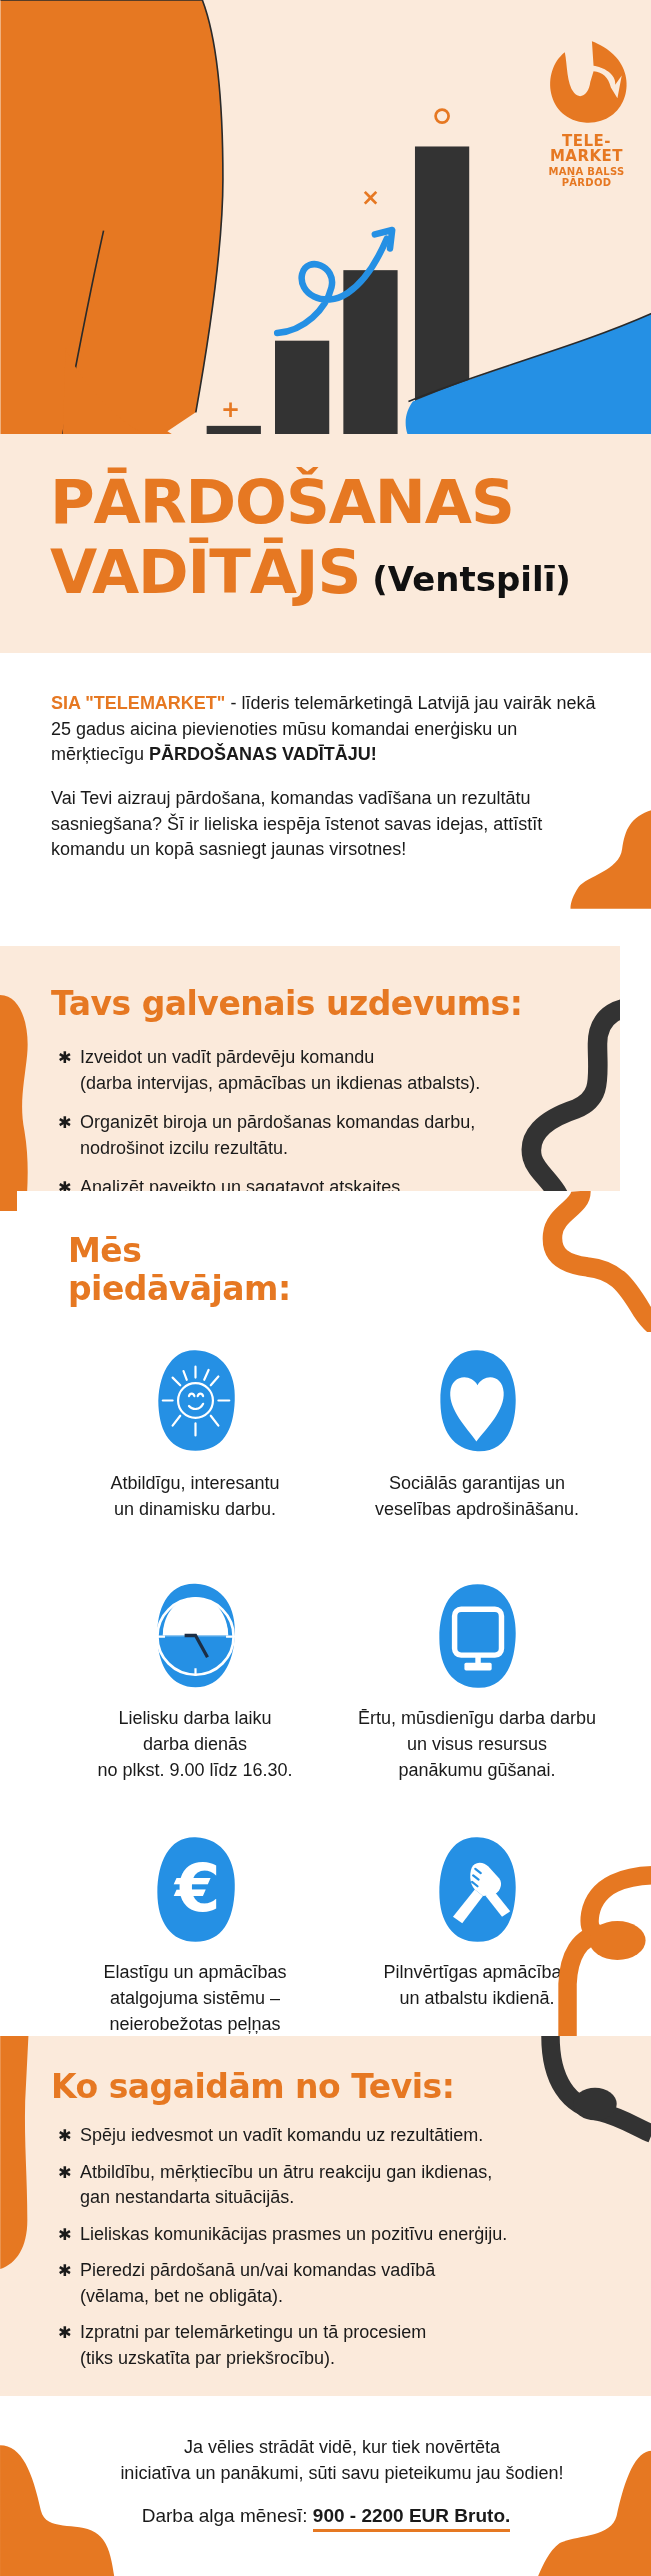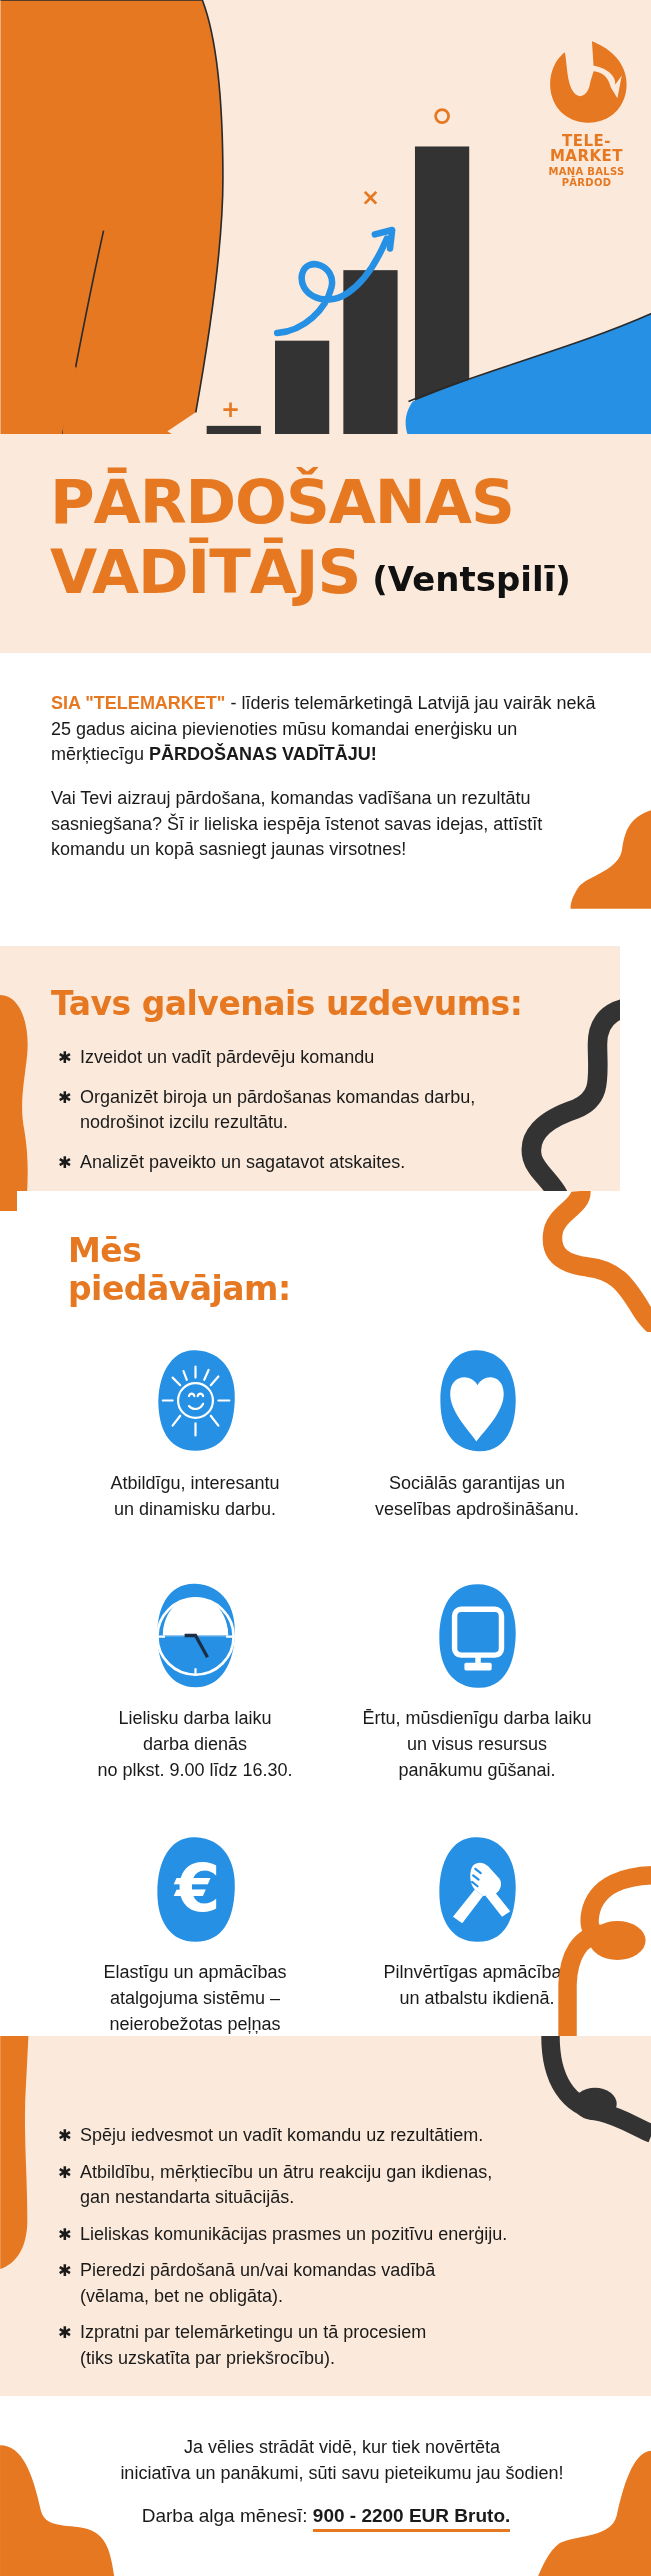--- a/index.html
+++ b/index.html
@@ -132,21 +132,21 @@
       <path d="M230 18 C190 30 180 55 175 90 C170 130 110 140 95 160 C85 175 80 188 80 200 L230 200 Z" fill="#e67822"></path>
     </svg>
   </section>
 
   <section class="tasks">
     <svg class="left-blob-tasks" viewBox="0 0 70 398" xmlns="http://www.w3.org/2000/svg">
       <path d="M0 0 C40 0 55 60 50 110 C45 160 35 200 45 250 C55 310 50 360 48 398 L0 398 Z" fill="#e67822"></path>
     </svg>
     <h2 class="section-heading">Tavs galvenais uzdevums:</h2>
     <ul class="bullets">
-      <li><span class="star">✱</span><span>Izveidot un vadīt pārdevēju komandu</span><br></li>
+      <li><span class="star">✱</span><span>Izveidot un vadīt pārdevēju komandu</span><br><span>(darba intervijas, apmācības un ikdienas atbalsts).</span></li>
       <li><span class="star">✱</span><span>Organizēt biroja un pārdošanas komandas darbu,</span><br><span>nodrošinot izcilu rezultātu.</span></li>
       <li><span class="star">✱</span><span>Analizēt paveikto un sagatavot atskaites.</span></li>
     </ul>
     <svg class="right-wave-tasks" viewBox="0 0 270 398" xmlns="http://www.w3.org/2000/svg">
       <path d="M270 30 C210 10 170 40 170 90 C170 150 180 190 130 210 C70 230 40 260 50 300 C58 330 100 350 108 398" fill="none" stroke="#333333" stroke-width="36" stroke-linecap="butt"></path>
     </svg>
   </section>
 
   <section class="offers">
     <svg class="orange-wave-offers" viewBox="0 0 270 260" xmlns="http://www.w3.org/2000/svg">
@@ -212,21 +212,21 @@
         </div>
       </div>
       <div class="offer" style="left:335px; top:235px;">
         <svg class="icon-wrap" viewBox="0 0 200 200" xmlns="http://www.w3.org/2000/svg">
           <path d="M100 6 C150 6 172 50 170 102 C168 155 148 198 100 196 C55 194 30 160 30 105 C30 48 52 6 100 6 Z" fill="#2590e4"></path>
           <rect x="58" y="52" width="86" height="84" rx="12" fill="none" stroke="#ffffff" stroke-width="10"></rect>
           <rect x="96" y="136" width="10" height="16" fill="#fff"></rect>
           <rect x="76" y="150" width="50" height="14" rx="3" fill="#fff"></rect>
         </svg>
         <div class="caption">
-          <span>Ērtu, mūsdienīgu darba laiku</span>
+          <span>Ērtu, mūsdienīgu darba darbu</span>
           <span>un visus resursus</span>
           <span>panākumu gūšanai.</span>
         </div>
       </div>
 
       <div class="offer" style="left:53px; top:489px;">
         <svg class="icon-wrap" viewBox="0 0 200 200" xmlns="http://www.w3.org/2000/svg">
           <path d="M100 4 C152 6 175 50 172 100 C170 155 150 196 100 196 C55 196 30 160 30 105 C30 50 52 2 100 4 Z" fill="#2590e4"></path>
           <text x="104" y="140" text-anchor="middle" fill="#ffffff" font-family="DejaVu Sans, sans-serif" font-size="120" font-weight="700">€</text>
         </svg>
@@ -262,20 +262,21 @@
     <svg class="orange-loop-offers" viewBox="0 0 245 393" xmlns="http://www.w3.org/2000/svg">
       <path d="M245 60 C160 55 110 80 100 130 C95 160 105 165 120 170 M120 170 C80 170 60 210 58 260 L58 393" fill="none" stroke="#e67822" stroke-width="34"></path>
       <ellipse cx="150" cy="180" rx="52" ry="36" fill="#e67822"></ellipse>
     </svg>
   </section>
 
   <section class="expect">
     <svg class="left-bar-expect" viewBox="0 0 60 430" xmlns="http://www.w3.org/2000/svg">
       <path d="M0 0 L52 0 L46 120 C44 200 50 260 50 340 C50 390 30 420 0 430 Z" fill="#e67822"></path>
     </svg>
+    <h2 class="section-heading">Ko sagaidām no Tevis:</h2>
     <ul class="bullets">
       <li><span class="star">✱</span><span>Spēju iedvesmot un vadīt komandu uz rezultātiem.</span></li>
       <li><span class="star">✱</span><span>Atbildību, mērķtiecību un ātru reakciju gan ikdienas,</span><br><span>gan nestandarta situācijās.</span></li>
       <li><span class="star">✱</span><span>Lieliskas komunikācijas prasmes un pozitīvu enerģiju.</span></li>
       <li><span class="star">✱</span><span>Pieredzi pārdošanā un/vai komandas vadībā</span><br><span>(vēlama, bet ne obligāta).</span></li>
       <li><span class="star">✱</span><span>Izpratni par telemārketingu un tā procesiem</span><br><span>(tiks uzskatīta par priekšrocību).</span></li>
     </ul>
     <svg class="dark-loop-expect" viewBox="0 0 245 230" xmlns="http://www.w3.org/2000/svg">
       <path d="M58 0 C58 80 90 130 150 140 C190 150 220 170 245 180" fill="none" stroke="#333333" stroke-width="34"></path>
       <ellipse cx="140" cy="125" rx="40" ry="30" fill="#333333"></ellipse>

